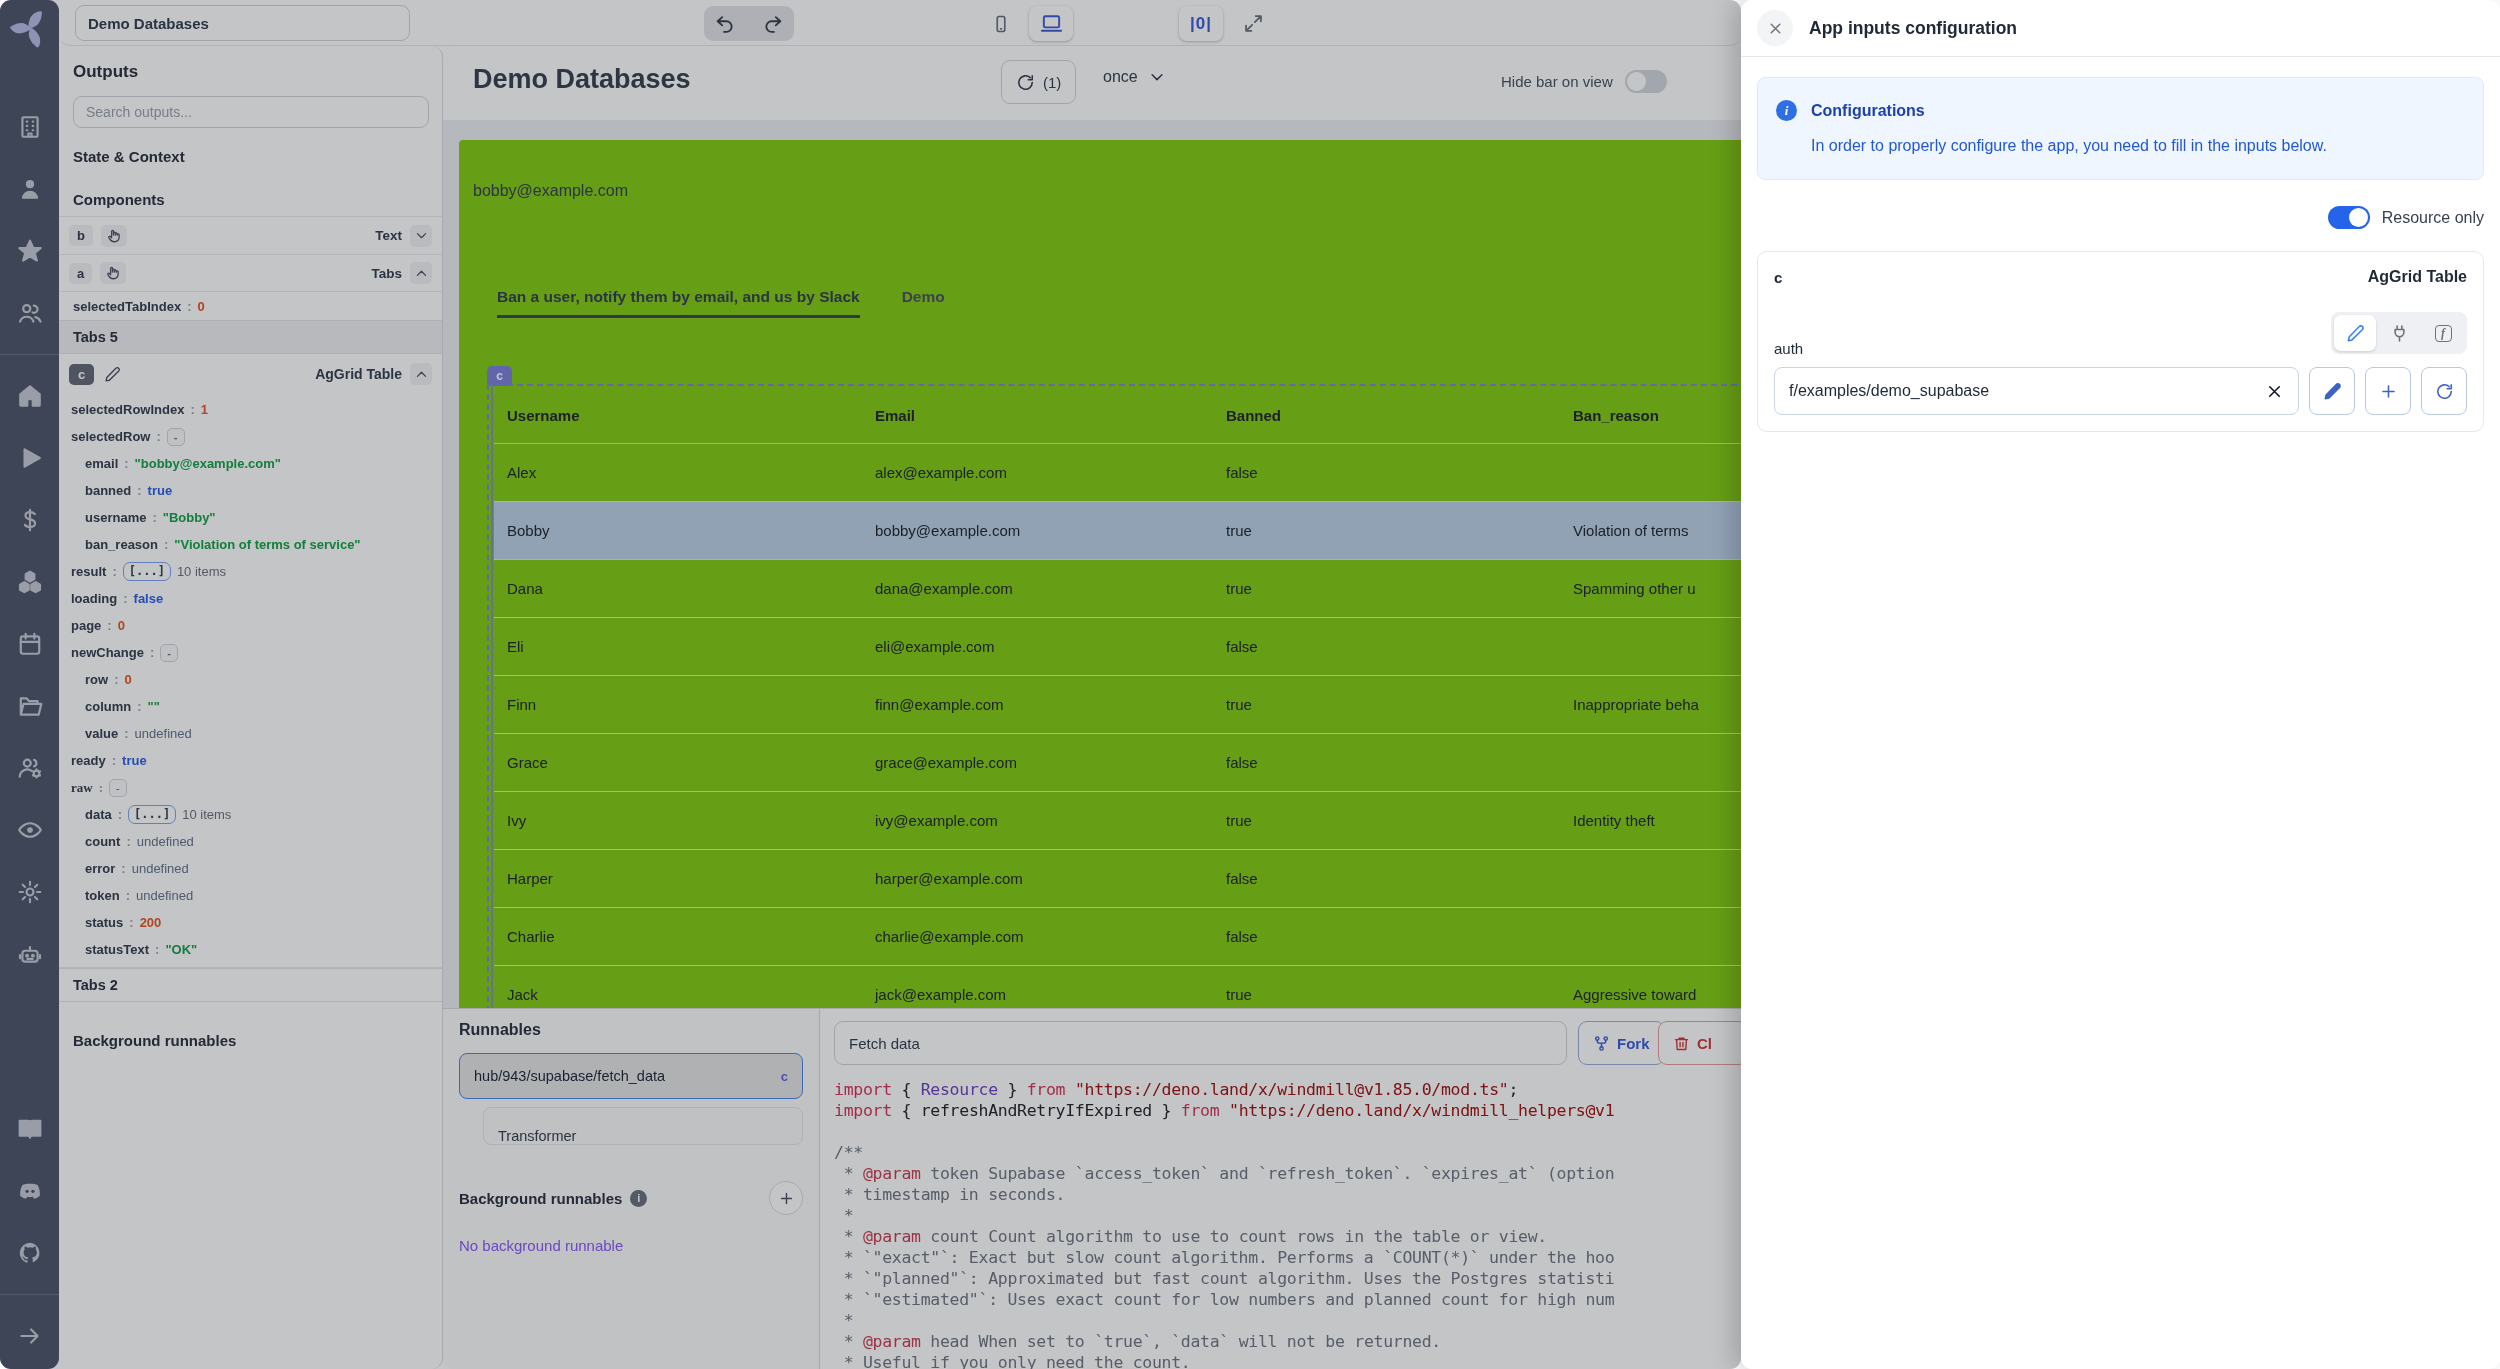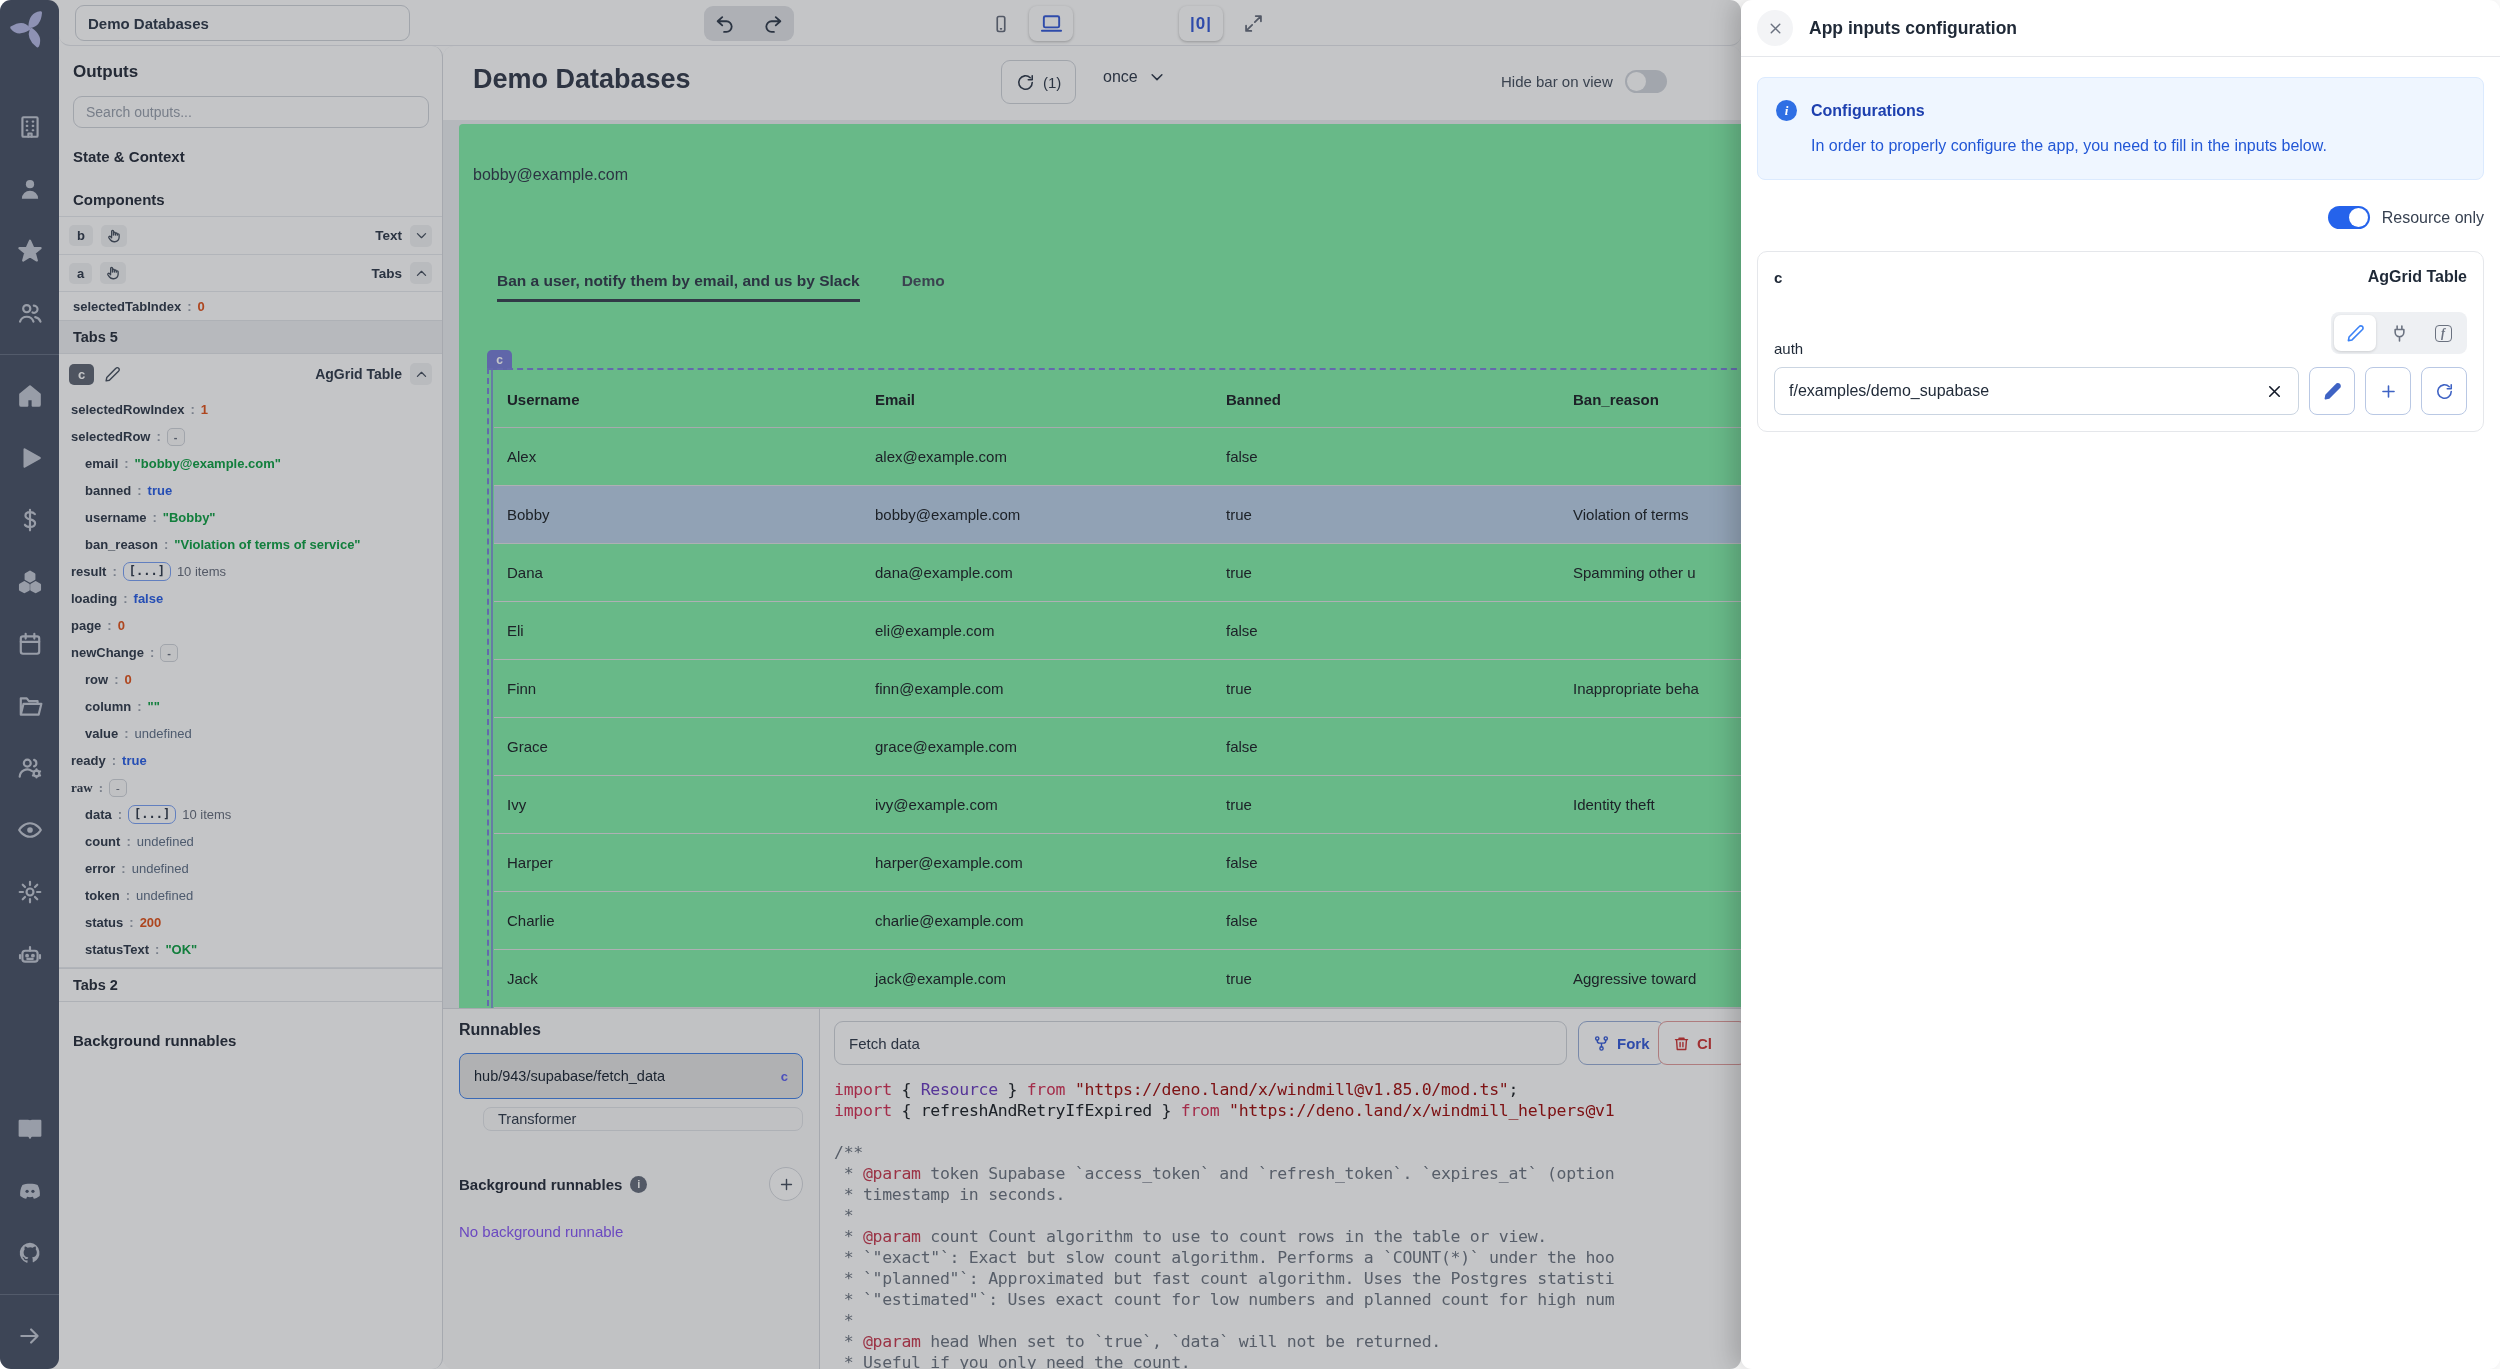--- a/index.html
+++ b/index.html
@@ -71,21 +71,21 @@
   #refresh-btn .ic { width:19px; height:19px; color:#374151; }
   #schedule-dd { position:absolute; left:660px; top:22px; display:flex; align-items:center; gap:10px; font-size:16px; color:#374151; cursor:pointer; }
   #schedule-dd .ic { width:18px; height:18px; color:#374151; }
   #hidebar { position:absolute; left:1058px; top:24px; display:flex; align-items:center; gap:12px; font-size:15px; color:#4b5563; }
   .toggle { width:42px; height:23px; border-radius:12px; position:relative; cursor:pointer; }
   .toggle .knob { position:absolute; top:2px; width:19px; height:19px; border-radius:50%; background:#fff; }
   .toggle.off { background:#d3d7dd; } .toggle.off .knob { left:2px; }
   .toggle.on { background:#2563eb; } .toggle.on .knob { right:2px; }
 
   #canvas { position:relative; height:888px; }
-  #card { position:absolute; left:16px; top:4px; right:0; height:912px; background:#86efac; border-radius:4px 0 0 4px; }
+  #card { position:absolute; left:16px; top:20px; right:0; height:912px; background:#84cc16; border-radius:4px 0 0 4px; }
   #text-comp { position:absolute; left:14px; top:42px; font-size:16px; color:#374151; }
   #tab-bar { position:absolute; left:38px; top:148px; display:flex; gap:42px; }
   .app-tab { font-size:15.5px; font-weight:700; color:#374151; padding-bottom:9px; cursor:pointer; }
   .app-tab.active { border-bottom:3px solid #3f4756; }
   .app-tab.inactive { color:#4b5563; font-weight:700; }
 
   #grid-sel { position:absolute; left:28px; top:244px; width:1280px; height:648px; border-top:2px dashed #8187dd; border-left:2px dashed #8187dd; }
   #grid-sel:before { content:""; position:absolute; left:2px; top:0; bottom:0; width:2px; background:#8187dd; opacity:.75; }
   #sel-badge { position:absolute; left:28px; top:226px; width:25px; height:20px; background:#7c82d8; color:#fff; font-size:12px; font-weight:700; display:flex; align-items:center; justify-content:center; border-radius:5px 5px 0 0; }
   #grid { position:absolute; left:5px; top:2px; right:0; }
@@ -95,21 +95,21 @@
   .grid-row div { padding-left:13px; white-space:nowrap; overflow:hidden; }
   .grid-row.selected { background:#bcd2e8; }
 
   
   #bottom { position:absolute; left:0; top:962px; width:1298px; height:361px; background:#fff; border-top:1px solid #d8dbe0; display:flex; }
   #runnables-col { width:377px; border-right:1px solid #d8dbe0; background:#fbfbfc; padding:12px 16px; }
   #runnables-h { font-size:16px; font-weight:700; color:#2d3441; }
   #runnable-sel { margin-top:14px; height:46px; border:1.5px solid #4a86e8; background:#e5e5e5; border-radius:8px; display:flex; align-items:center; padding:8px 14px; cursor:pointer; }
   #runnable-sel .lbl { font-size:14.5px; color:#1f2937; }
   #runnable-sel .rbadge { margin-left:auto; font-size:13px; font-weight:700; color:#6366f1; }
-  #runnable-tf { margin:8px 0 0 24px; height:24px; border:1px solid #e3e5e9; background:#fafafa; border-radius:8px; display:flex; align-items:center; padding:0 14px; font-size:14.5px; color:#374151; cursor:pointer; }
+  #runnable-tf { margin:8px 0 0 24px; height:38px; border:1px solid #e3e5e9; background:#fafafa; border-radius:8px; display:flex; align-items:flex-end; padding:0 14px; font-size:14.5px; color:#374151; cursor:pointer; }
   #bg-run-row { display:flex; align-items:center; margin-top:36px; }
   #bg-run-row .h { font-size:15px; font-weight:700; color:#2d3441; }
   #bg-info-ic { width:17px; height:17px; background:#6b7280; color:#fff; border-radius:50%; font-size:11px; font-weight:700; display:inline-flex; align-items:center; justify-content:center; margin-left:8px; }
   #bg-add-btn { margin-left:auto; width:34px; height:34px; border-radius:50%; border:1px solid #d8dbe0; background:#fff; color:#4b5563; display:flex; align-items:center; justify-content:center; cursor:pointer; }
   #bg-add-btn .ic { width:17px; height:17px; }
   #bg-empty { margin-top:22px; font-size:15px; color:#8b5cf6; }
 
   #editor-col { flex:1; position:relative; padding:12px 0 0 14px; overflow:hidden; }
   #script-name { width:733px; height:44px; border:1px solid #d1d5db; border-radius:9px; padding:0 14px; font-size:15px; color:#374151; background:#fff; font-family:"Liberation Sans",sans-serif; }
   .ed-btn { position:absolute; top:12px; height:44px; border-radius:9px; background:#fff; display:flex; align-items:center; gap:7px; font-size:15px; font-weight:600; padding:0 14px; cursor:pointer; }

